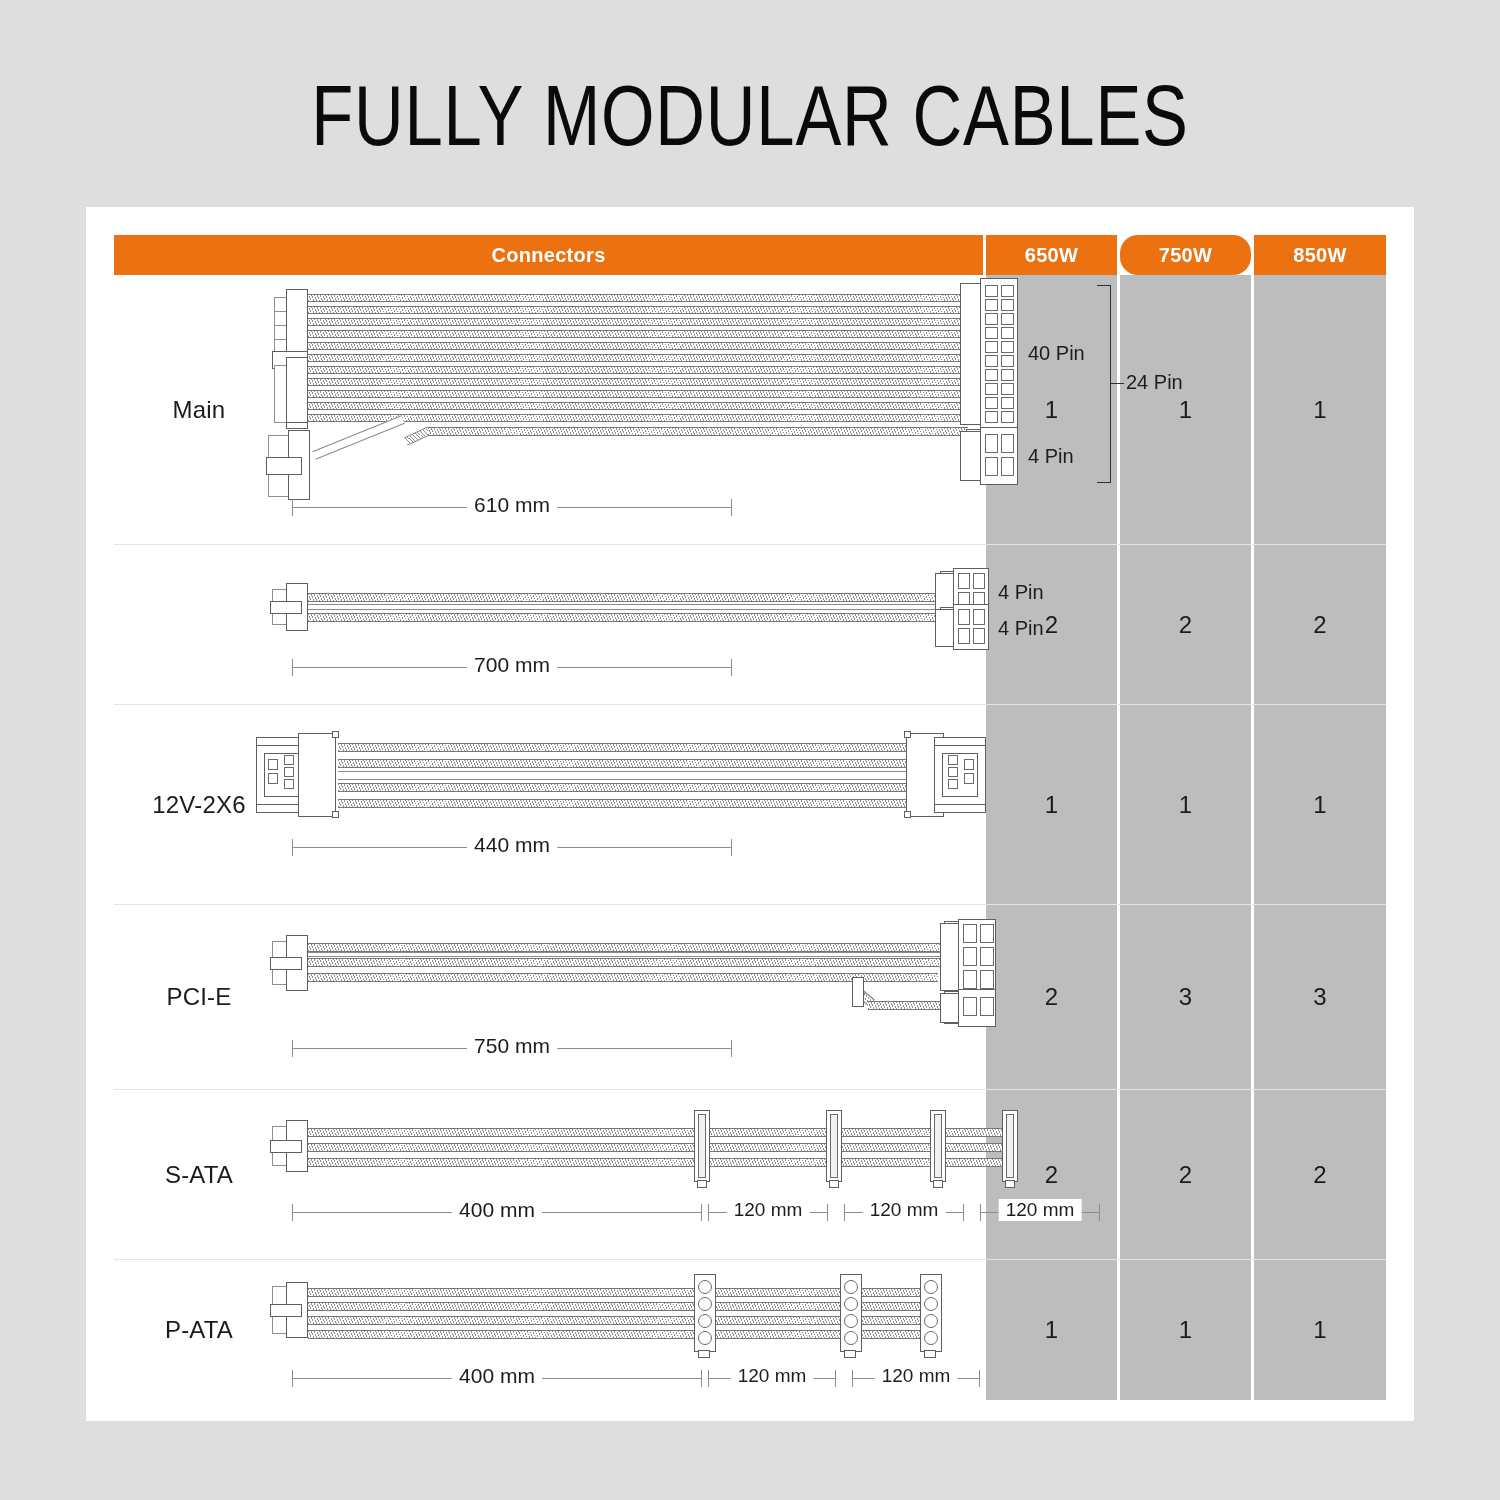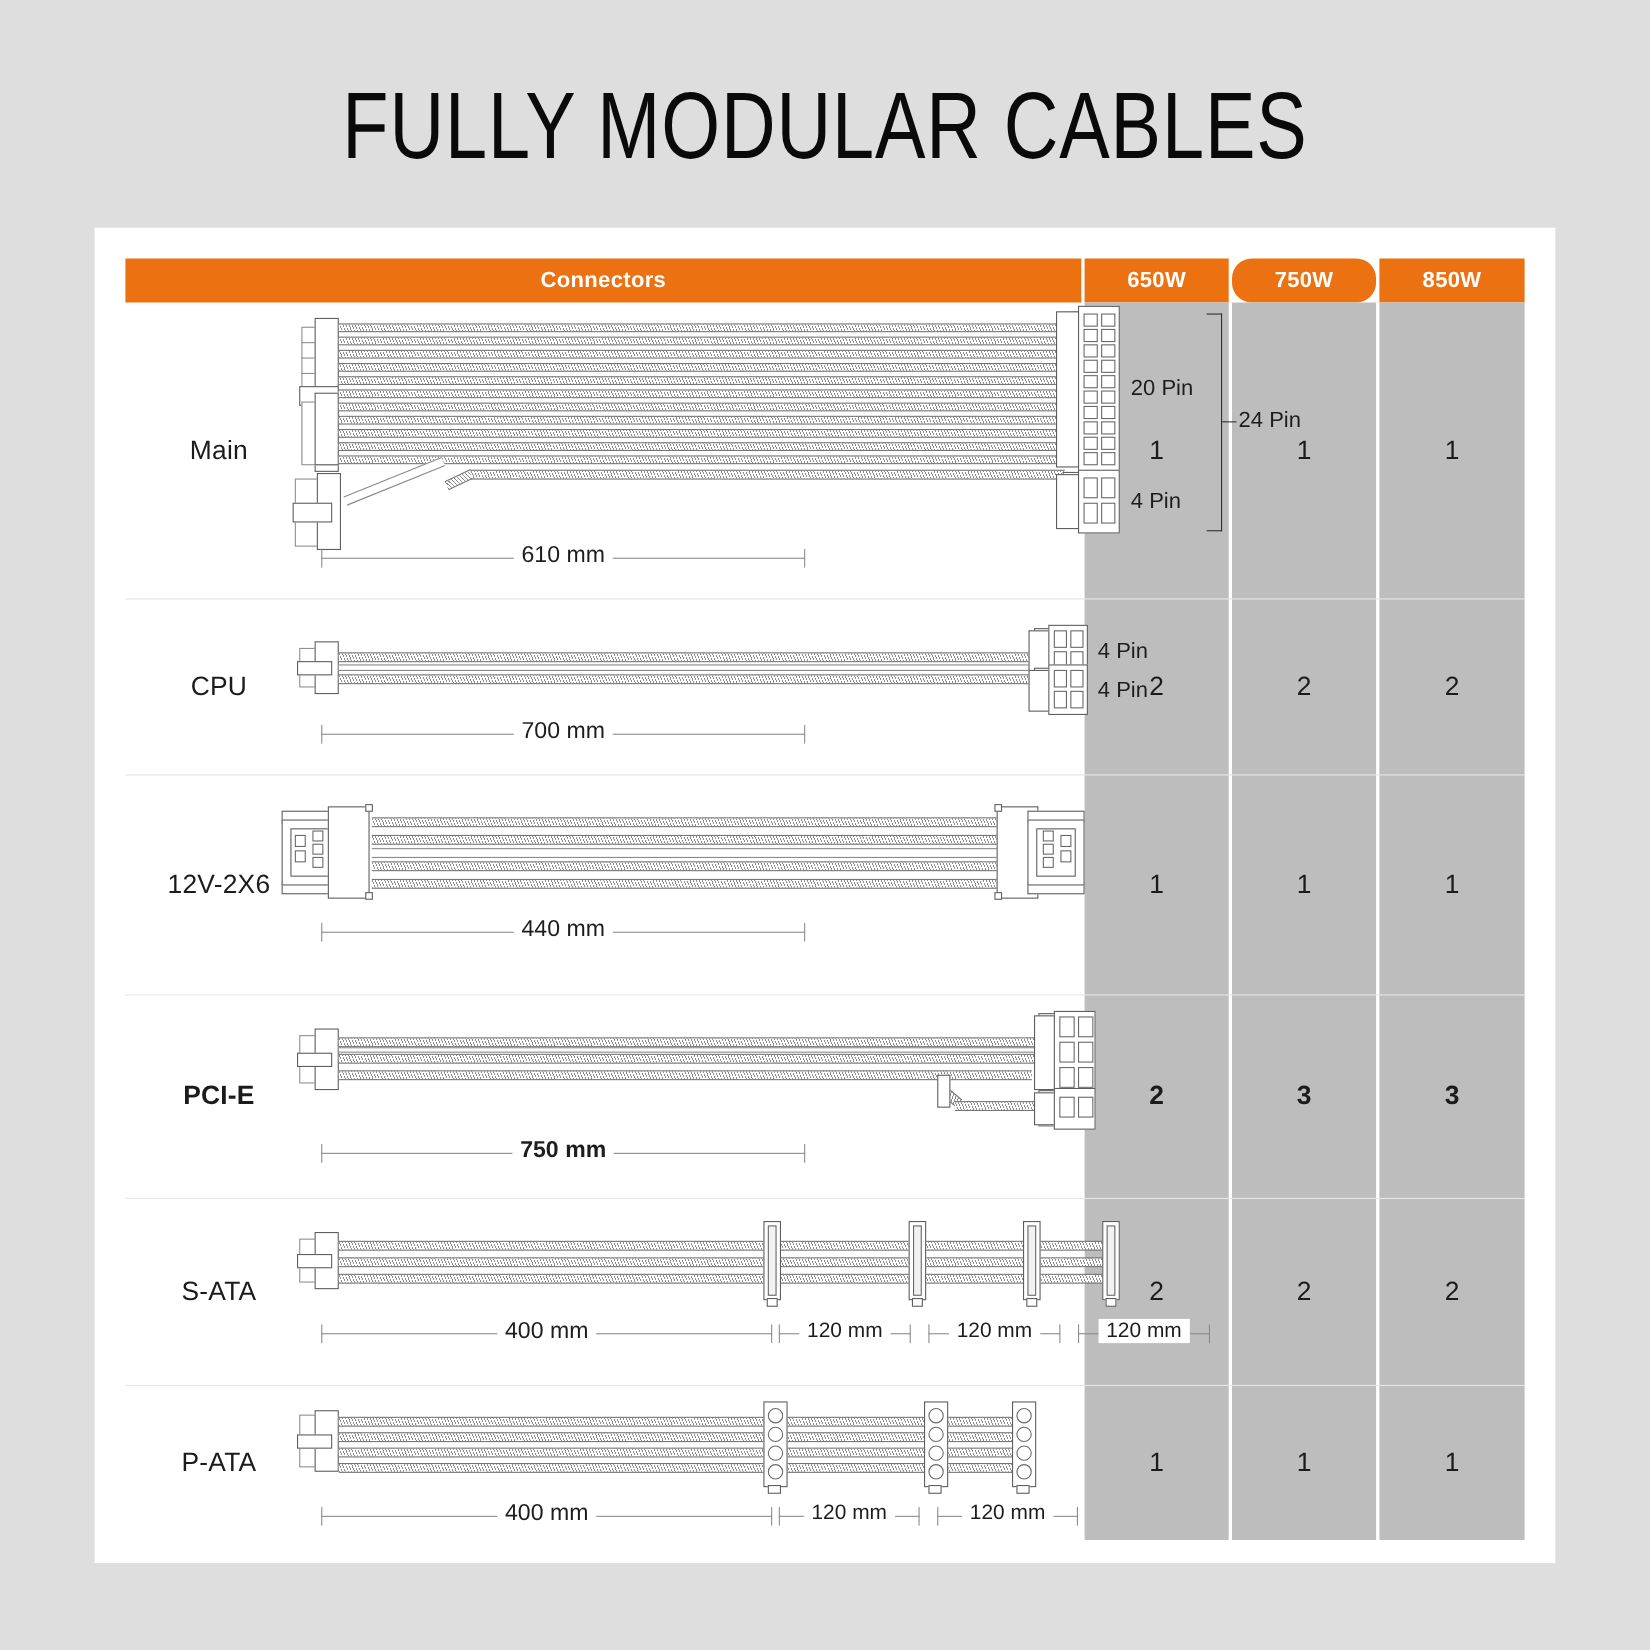--- a/index.html
+++ b/index.html
@@ -230,42 +230,41 @@
 
               <div class="box" style="left:712px; top:154px; width:16px; height:11px;"></div>
               <div class="box" style="left:712px; top:194px; width:16px; height:11px;"></div>
               <div class="box" style="left:706px; top:156px; width:58px; height:50px;"></div>
               <div class="box" style="left:726px; top:152px; width:38px; height:58px;"></div>
               <div class="pin" style="left:731px; top:159px; width:13px; height:19px;"></div>
               <div class="pin" style="left:747px; top:159px; width:13px; height:19px;"></div>
               <div class="pin" style="left:731px; top:182px; width:13px; height:19px;"></div>
               <div class="pin" style="left:747px; top:182px; width:13px; height:19px;"></div>
 
-              <div class="pinlabel" style="left:774px; top:67px;">20 Pin</div>
+              <div class="pinlabel" style="left:774px; top:67px;">40 Pin</div>
               <div class="pinlabel" style="left:774px; top:170px;">4 Pin</div>
 
               <div class="brace" style="left:843px; top:10px; width:14px; height:198px;"></div>
               <div class="brace-stub" style="left:857px; top:108px;"></div>
               <div class="pinlabel" style="left:872px; top:96px;">24 Pin</div>
 
               <div class="dim" style="left:38px; top:222px; width:440px;">
                 <div class="dim-tick" style="left:0;"></div>
                 <div class="dim-tick" style="left:439px;"></div>
                 <div class="dim-line" style="left:0; width:440px;"></div>
                 <div class="dim-txt" style="left:220px;">610 mm</div>
               </div>
             </div>
           </div>
           <div class="qty qty-a">1</div>
           <div class="qty qty-b">1</div>
           <div class="qty qty-c">1</div>
         </div>
 
         <div class="row" style="height:160px;">
-          <div class="row-label">CPU</div>
           <div class="row-art">
             <div class="art">
 
               <div class="box-l" style="left:18px; top:44px; width:30px; height:36px;"></div>
               <div class="box" style="left:32px; top:38px; width:22px; height:48px;"></div>
               <div class="box" style="left:16px; top:56px; width:32px; height:13px;"></div>
 
               <div class="wire" style="left:54px; top:48px; width:636px; height:9px;"></div>
               <div class="wire" style="left:54px; top:68px; width:636px; height:9px;"></div>
               <div class="wire-plain" style="left:54px; top:59px; width:636px; height:6px;"></div>
@@ -347,21 +346,21 @@
                 <div class="dim-line" style="left:0; width:440px;"></div>
                 <div class="dim-txt" style="left:220px;">440 mm</div>
               </div>
             </div>
           </div>
           <div class="qty qty-a">1</div>
           <div class="qty qty-b">1</div>
           <div class="qty qty-c">1</div>
         </div>
 
-        <div class="row" style="height:185px;font-weight:bold;">
+        <div class="row" style="height:185px;">
           <div class="row-label">PCI-E</div>
           <div class="row-art">
             <div class="art">
 
               <div class="box-l" style="left:18px; top:36px; width:30px; height:44px;"></div>
               <div class="box" style="left:32px; top:30px; width:22px; height:56px;"></div>
               <div class="box" style="left:16px; top:52px; width:32px; height:13px;"></div>
 
               <div class="wire" style="left:54px; top:38px; width:640px; height:9px;"></div>
               <div class="wire" style="left:54px; top:53px; width:640px; height:9px;"></div>

